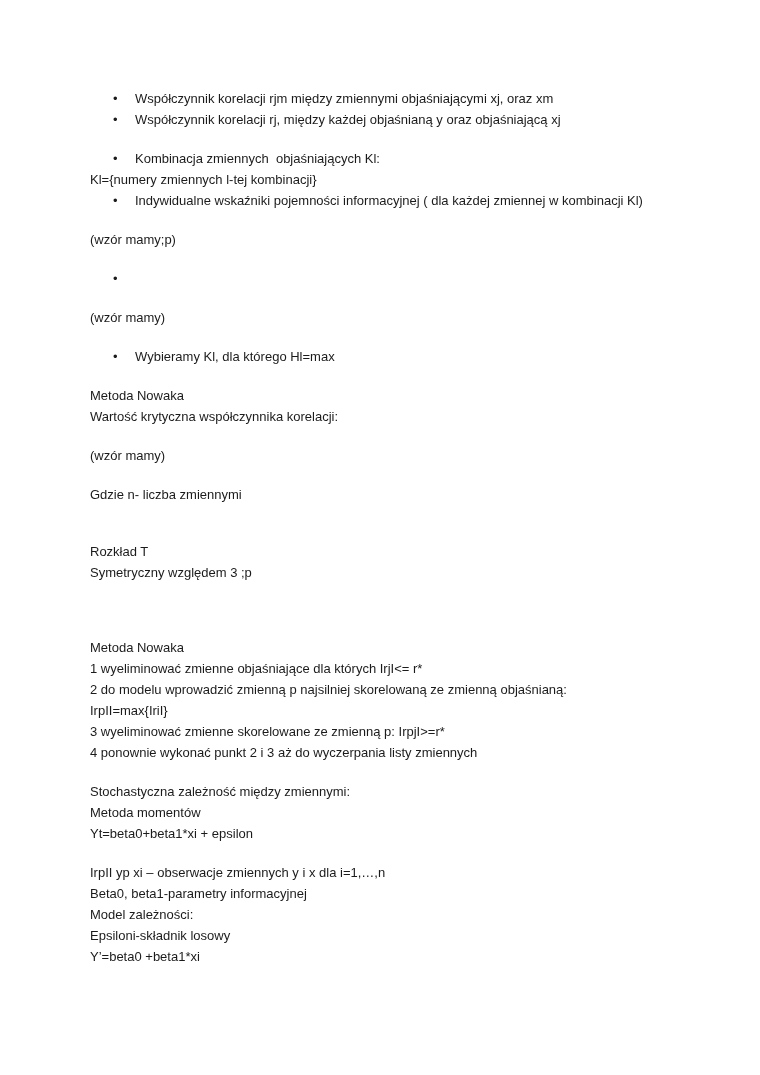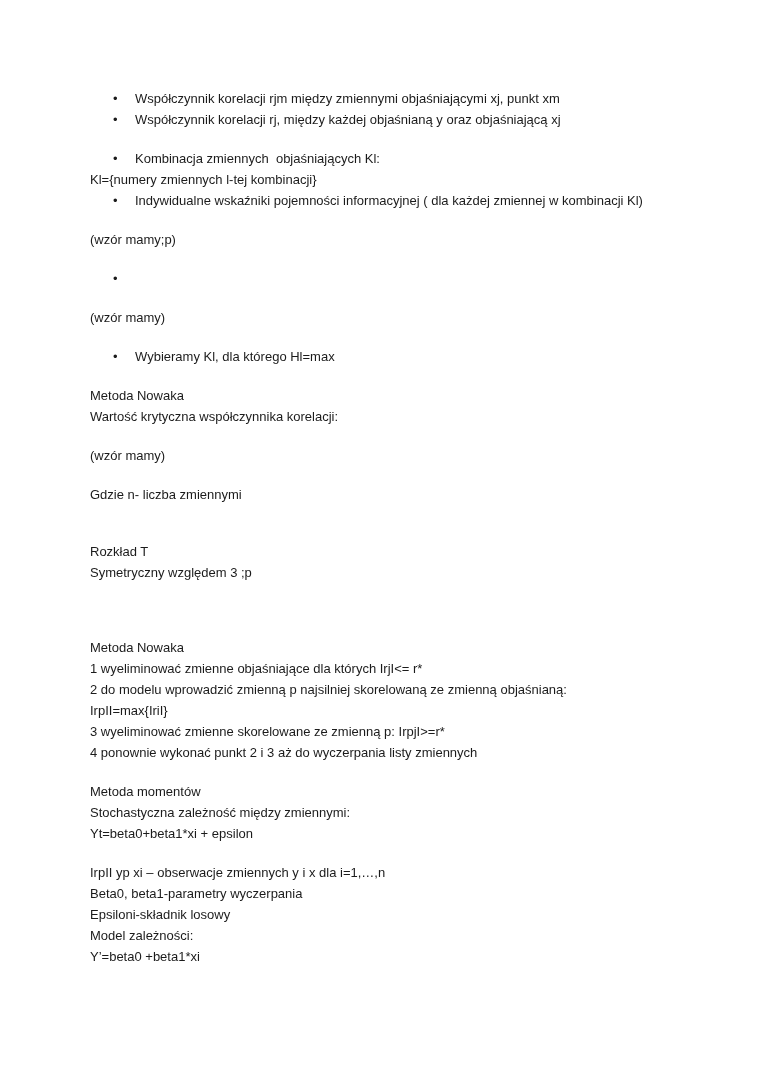--- a/index.html
+++ b/index.html
@@ -44,21 +44,21 @@
   .line.blank {
     min-height: 0;
     height: 18px;
   }
 </style>
 </head>
 <body>
 
 <div class="page">
   <div class="doc-body">
-      <div class="line bullet"><span class="dot">•</span><span>Współczynnik korelacji rjm między zmiennymi objaśniającymi xj, punkt xm</span></div>
+      <div class="line bullet"><span class="dot">•</span><span>Współczynnik korelacji rjm między zmiennymi objaśniającymi xj, oraz xm</span></div>
       <div class="line bullet"><span class="dot">•</span><span>Współczynnik korelacji rj, między każdej objaśnianą y oraz objaśniającą xj</span></div>
       <div class="line blank"></div>
       <div class="line bullet"><span class="dot">•</span><span>Kombinacja zmiennych  objaśniających Kl:</span></div>
       <div class="line text"><span>Kl={numery zmiennych l-tej kombinacji}</span></div>
       <div class="line bullet"><span class="dot">•</span><span>Indywidualne wskaźniki pojemności informacyjnej ( dla każdej zmiennej w kombinacji Kl)</span></div>
       <div class="line blank"></div>
       <div class="line text"><span>(wzór mamy;p)</span></div>
       <div class="line blank"></div>
       <div class="line bullet"><span class="dot">•</span></div>
       <div class="line blank"></div>
@@ -79,23 +79,23 @@
       <div class="line blank"></div>
       <div class="line blank"></div>
       <div class="line blank"></div>
       <div class="line text"><span>Metoda Nowaka</span></div>
       <div class="line text"><span>1 wyeliminować zmienne objaśniające dla których IrjI&lt;= r*</span></div>
       <div class="line text"><span>2 do modelu wprowadzić zmienną p najsilniej skorelowaną ze zmienną objaśnianą:</span></div>
       <div class="line text"><span>IrpII=max{IriI}</span></div>
       <div class="line text"><span>3 wyeliminować zmienne skorelowane ze zmienną p: IrpjI&gt;=r*</span></div>
       <div class="line text"><span>4 ponownie wykonać punkt 2 i 3 aż do wyczerpania listy zmiennych</span></div>
       <div class="line blank"></div>
+      <div class="line text"><span>Stochastyczna zależność między zmiennymi:</span></div>
       <div class="line text"><span>Metoda momentów</span></div>
-      <div class="line text"><span>Stochastyczna zależność między zmiennymi:</span></div>
       <div class="line text"><span>Yt=beta0+beta1*xi + epsilon</span></div>
       <div class="line blank"></div>
       <div class="line text"><span>IrpII yp xi – obserwacje zmiennych y i x dla i=1,…,n</span></div>
-      <div class="line text"><span>Beta0, beta1-parametry wyczerpania</span></div>
+      <div class="line text"><span>Beta0, beta1-parametry informacyjnej</span></div>
+      <div class="line text"><span>Model zależności:</span></div>
       <div class="line text"><span>Epsiloni-składnik losowy</span></div>
-      <div class="line text"><span>Model zależności:</span></div>
       <div class="line text"><span>Y’=beta0 +beta1*xi</span></div>
     </div>
 </div>
 
 </body></html>

